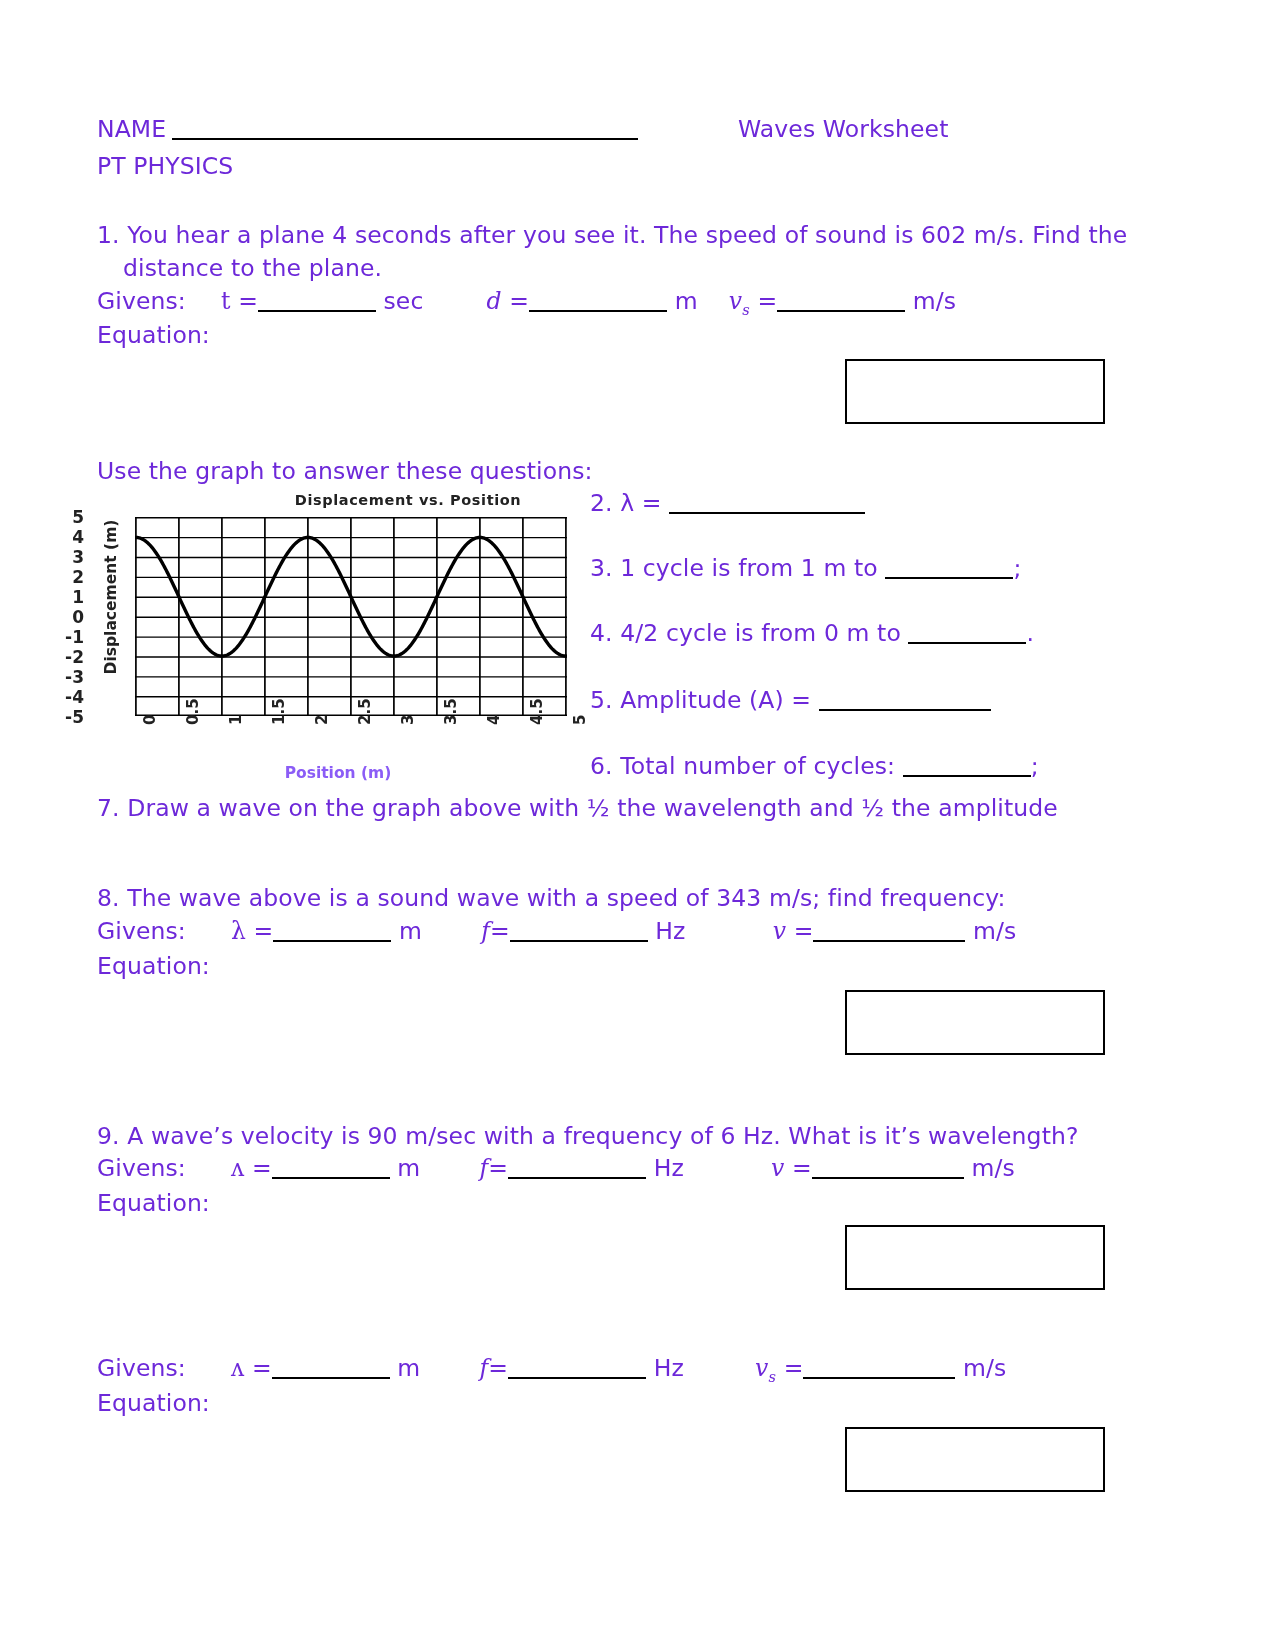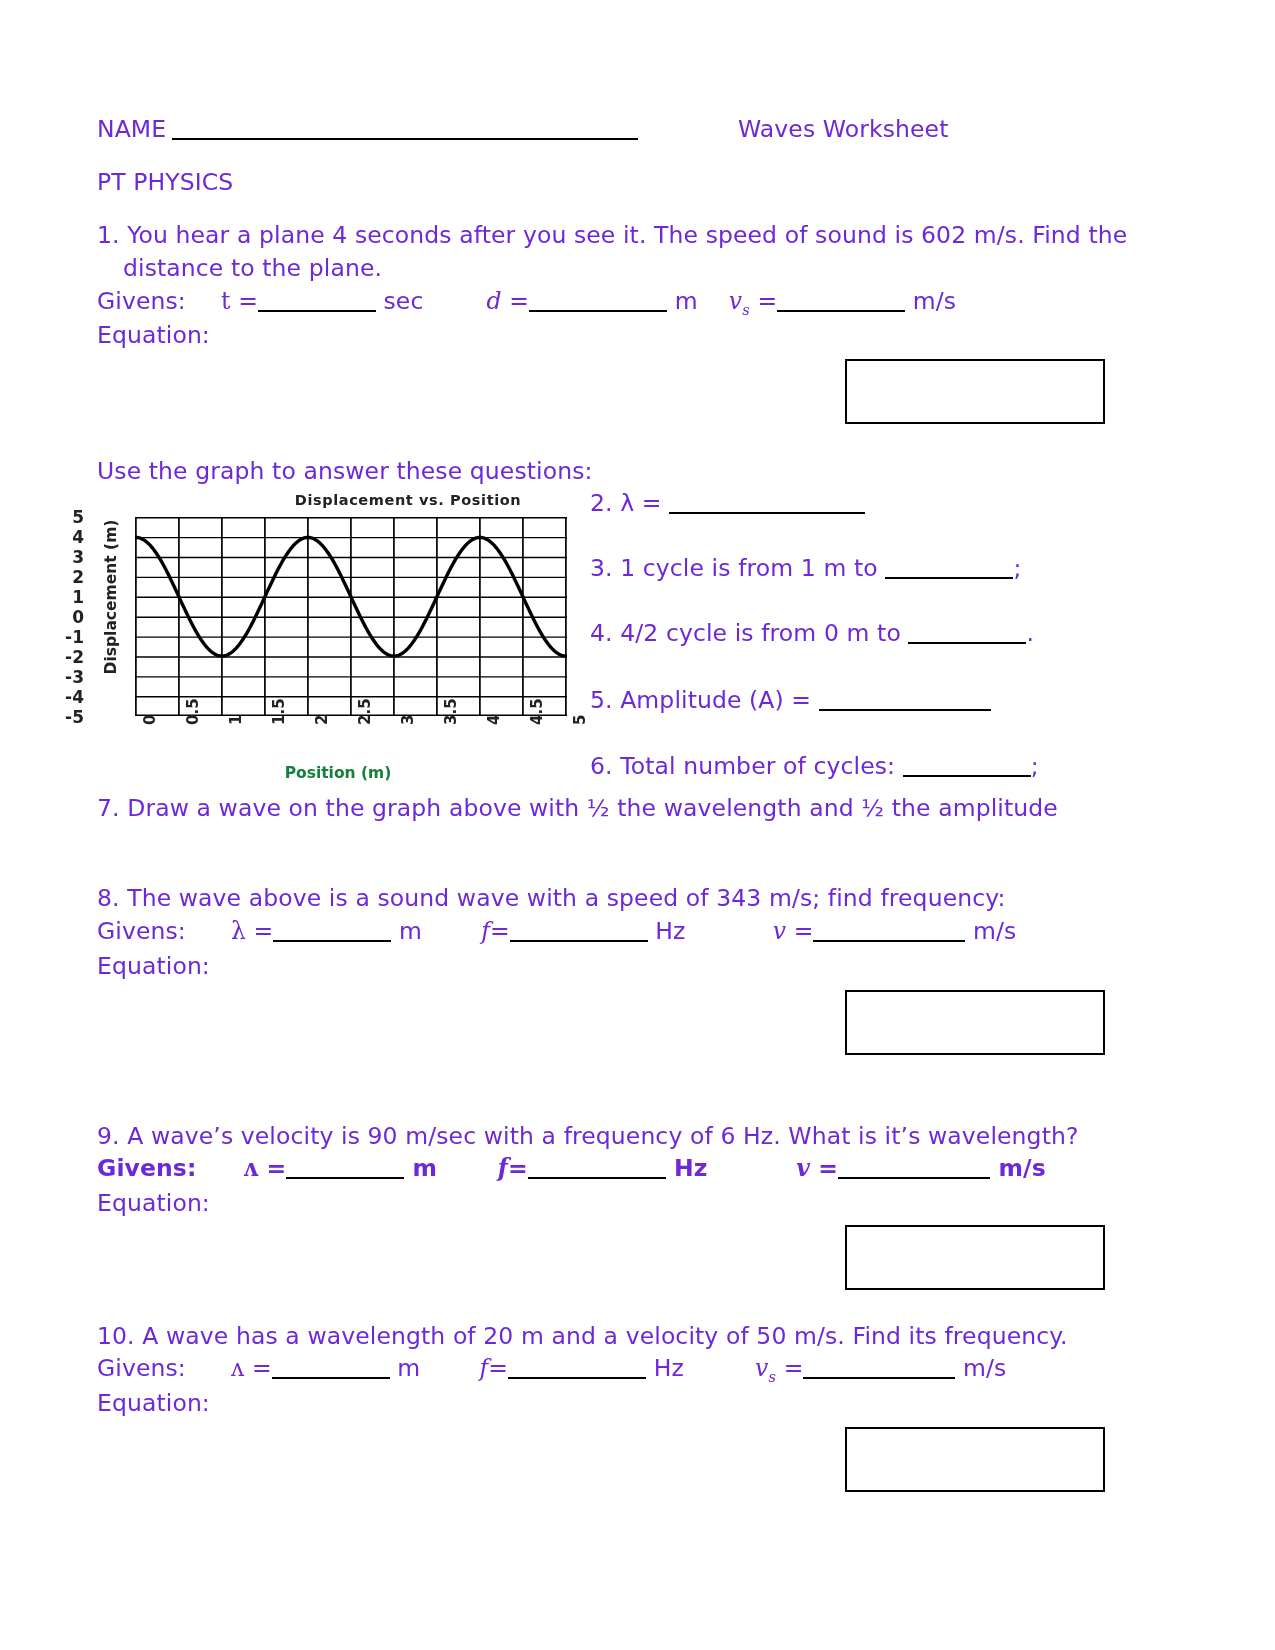--- a/index.html
+++ b/index.html
@@ -22,21 +22,21 @@
     line-height:1.42;
     letter-spacing:0.1px;
     color:#6d28d9;
     white-space:nowrap;
   }
   .abs { position:absolute; }
 
   
   #header-name-line { left:97px; top:113px; }
   #header-title     { left:738px; top:113px; }
-  #header-course    { left:97px; top:150px;margin-top:16px; }
+  #header-course    { left:97px; top:150px; }
 
   .blank {
     display:inline-block;
     border-bottom:2px solid #000;
     vertical-align:-3px;
   }
   .blank-name { width:466px; height:20px; margin-left:6px; }
   .sym { font-family:"DejaVu Serif", serif; font-style:italic; }
   .symu { font-family:"DejaVu Serif", serif; font-style:normal; }
   sub.s { font-size:0.62em; font-style:italic; font-family:"DejaVu Serif", serif; }
@@ -77,21 +77,21 @@
     font-family:"DejaVu Sans", sans-serif;
     font-weight:bold; font-size:15.5px;
     color:#222;
   }
   #chart-xlabel {
     position:absolute;
     left:150px; top:272px;
     width:220px; text-align:center;
     font-family:"DejaVu Sans", sans-serif;
     font-weight:bold; font-size:15.5px;
-    color:#15803d;
+    color:#8b5cf6;
   }
   #plot-area {
     position:absolute;
     left:57px; top:25px;
     width:432px; height:199px;
   }
   .ytick {
     position:absolute;
     right:494px;
     width:40px;
@@ -251,40 +251,39 @@
     <span>=</span><span class="blank b150"></span>
     <span>m/s</span>
   </div>
 
   <div class="abs ws" style="left:97px; top:950px;">Equation:</div>
 
   <div class="answer-box" style="left:845px; top:990px; width:260px; height:65px;"></div>
 
   <div class="abs ws" style="left:97px; top:1120px;">9. A wave’s velocity is 90 m/sec with a frequency of 6 Hz. What is it’s wavelength?</div>
 
-  <div class="abs ws" style="left:97px; top:1152px;font-weight:bold;">
+  <div class="abs ws" style="left:97px; top:1152px;">
     <span>Givens:</span>
     <span style="display:inline-block;width:30px;"></span>
     <span class="symu">ʌ</span>
     <span>=</span><span class="blank b110"></span>
     <span>m</span>
     <span style="display:inline-block;width:44px;"></span>
     <span class="sym">f</span><span>=</span><span class="blank b135"></span>
     <span>Hz</span>
     <span style="display:inline-block;width:72px;"></span>
     <span class="sym">v</span>
     <span>=</span><span class="blank b150"></span>
     <span>m/s</span>
   </div>
 
   <div class="abs ws" style="left:97px; top:1187px;">Equation:</div>
 
   <div class="answer-box" style="left:845px; top:1225px; width:260px; height:65px;"></div>
 
-  <div class="abs ws" style="left:97px; top:1320px;">10. A wave has a wavelength of 20 m and a velocity of 50 m/s. Find its frequency.</div>
 
   <div class="abs ws" style="left:97px; top:1352px;">
     <span>Givens:</span>
     <span style="display:inline-block;width:30px;"></span>
     <span class="symu">ʌ</span>
     <span>=</span><span class="blank b110"></span>
     <span>m</span>
     <span style="display:inline-block;width:44px;"></span>
     <span class="sym">f</span><span>=</span><span class="blank b135"></span>
     <span>Hz</span>

